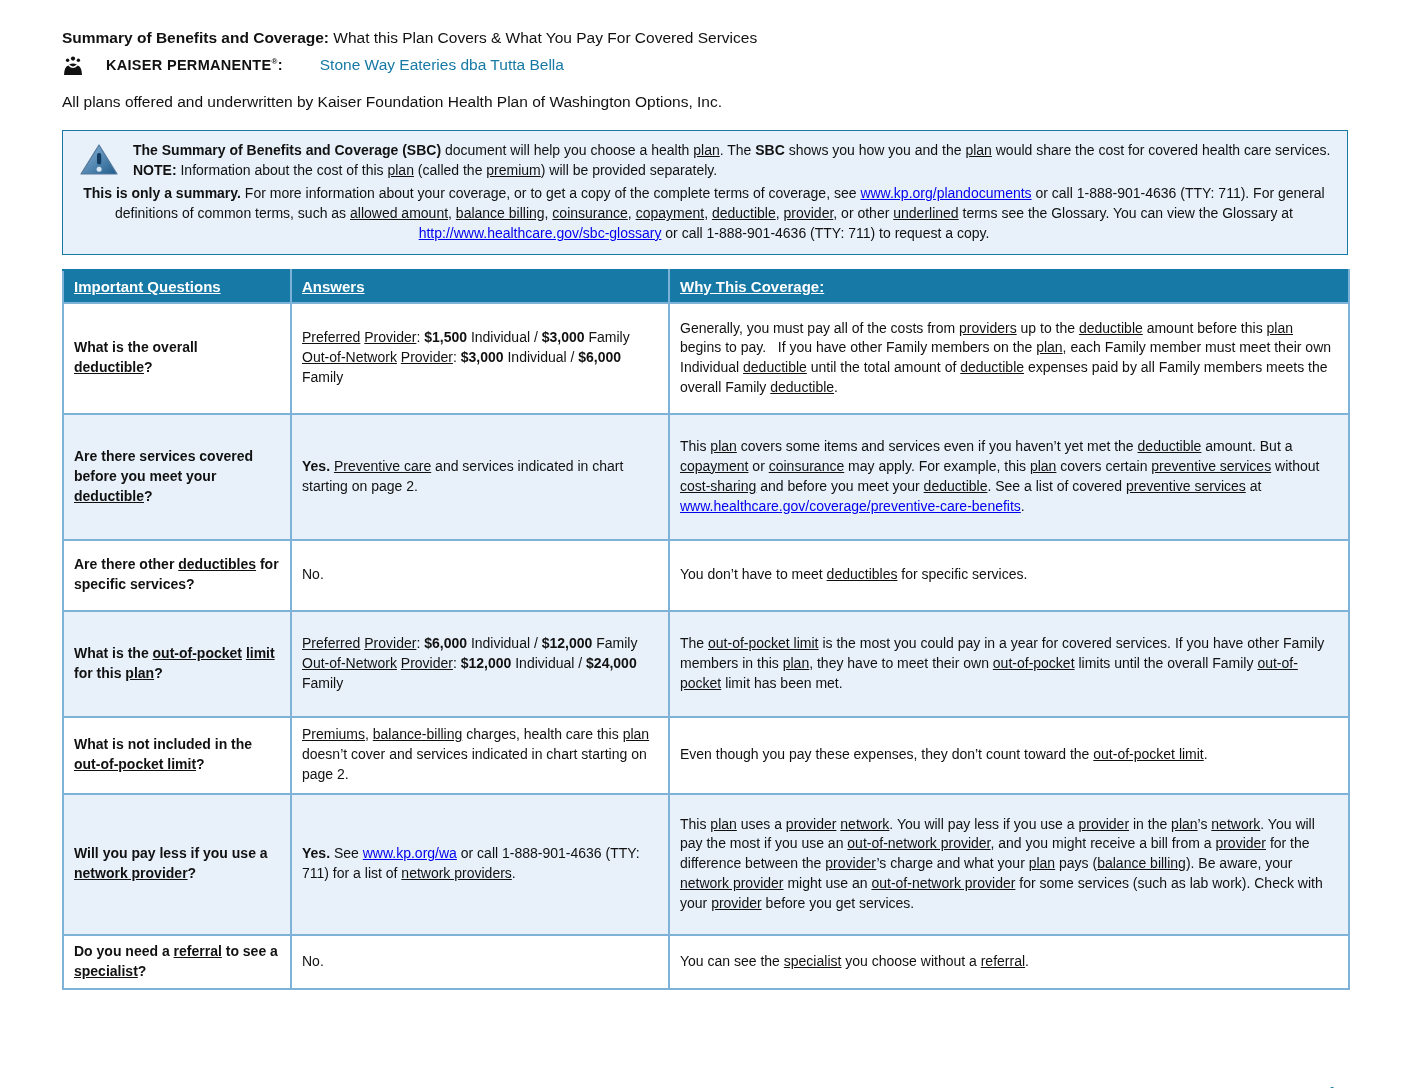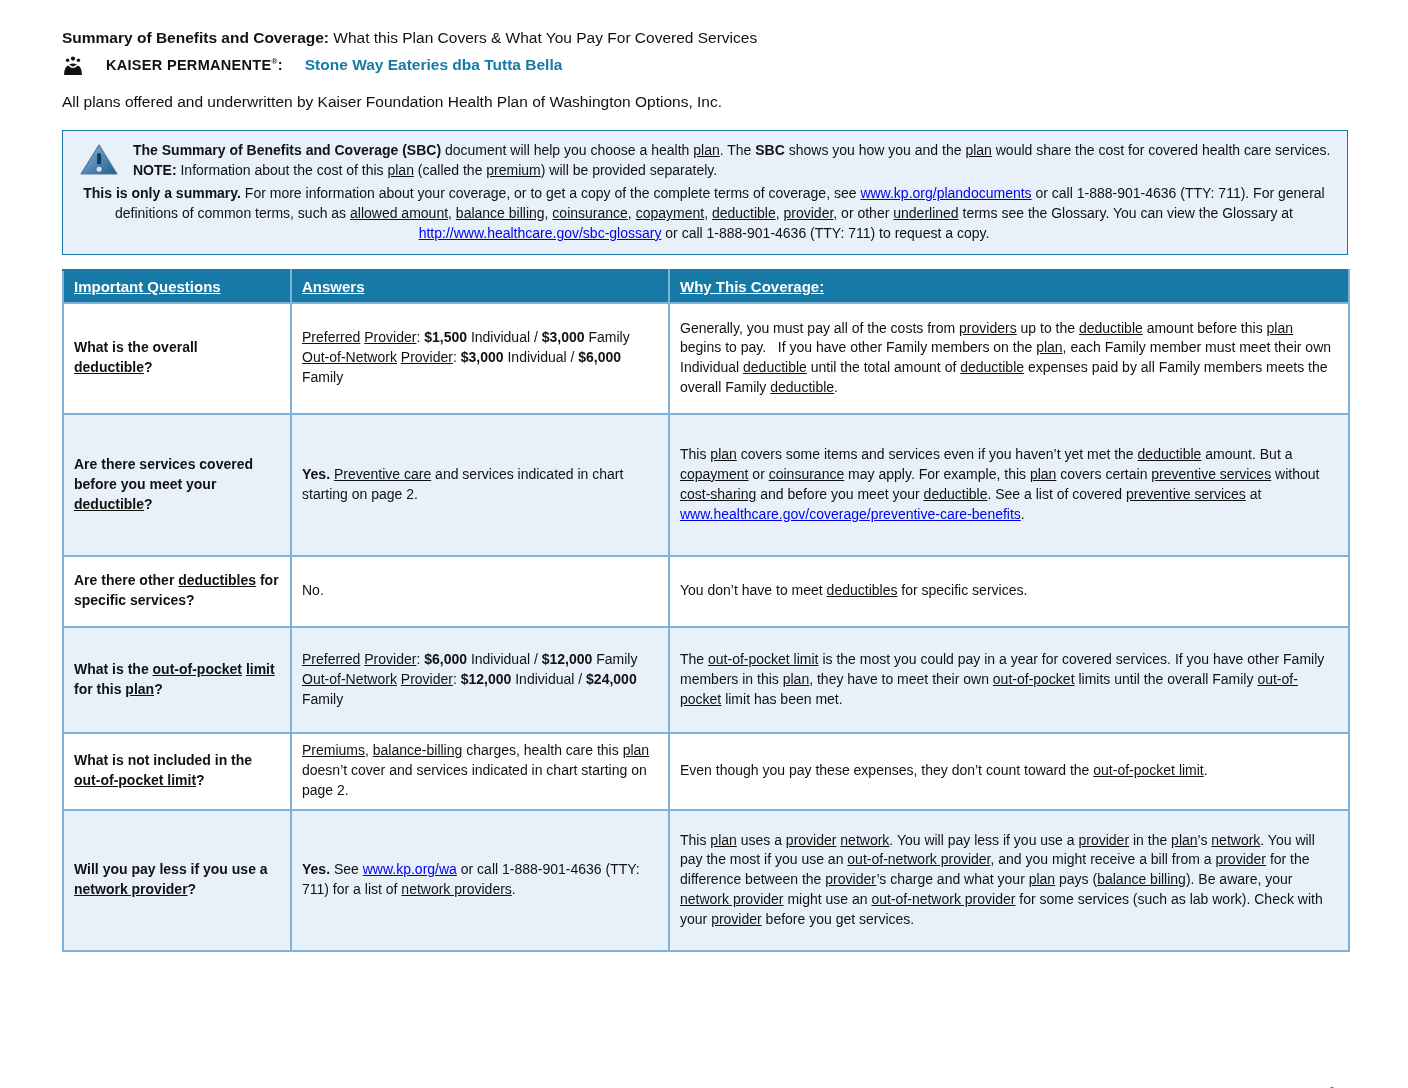--- a/index.html
+++ b/index.html
@@ -21,21 +21,21 @@
   a{color:#0000EE;text-decoration:underline;cursor:pointer;}
 
   
   .top-header{display:flex;justify-content:space-between;align-items:flex-start;}
   .header-left{font-size:15.5px;line-height:1.6;}
   .title-line{white-space:nowrap;}
   .brand-line{display:flex;align-items:center;gap:22px;margin-top:2px;}
   .logo{display:inline-flex;align-items:flex-end;}
   .brand{font-weight:bold;letter-spacing:0.3px;font-size:14.5px;}
   .brand sup{font-size:8px;}
-  .company{color:var(--teal);font-weight:bold;margin-left:0;}
+  .company{color:var(--teal);font-weight:normal;margin-left:15px;}
   .underwritten{margin-top:12px;}
   .header-right{text-align:right;font-size:15.5px;line-height:2.1;padding-top:2px;}
   .coverage-period{color:var(--teal);font-weight:bold;}
 
   
   .notice{
     position:relative;margin-top:16px;border:1px solid var(--teal);
     background:var(--lightblue);padding:10px 12px 10px 10px;
     font-size:14px;line-height:1.42;
   }
@@ -122,21 +122,21 @@
         <th>Answers</th>
         <th>Why This Coverage:</th>
       </tr>
     </thead>
     <tbody>
       <tr style="height:111px">
         <td class="qcell">What is the overall <u>deductible</u>?</td>
         <td><u>Preferred</u> <u>Provider</u>: <b>$1,500</b> Individual / <b>$3,000</b> Family<br><u>Out-of-Network</u> <u>Provider</u>: <b>$3,000</b> Individual / <b>$6,000</b> Family</td>
         <td>Generally, you must pay all of the costs from <u>providers</u> up to the <u>deductible</u> amount before this <u>plan</u> begins to pay.&nbsp;&nbsp; If you have other Family members on the <u>plan</u>, each Family member must meet their own Individual <u>deductible</u> until the total amount of <u>deductible</u> expenses paid by all Family members meets the overall Family <u>deductible</u>.</td>
       </tr>
-      <tr class="alt" style="height:142px">
+      <tr class="alt" style="height:126px">
         <td class="qcell">Are there services covered before you meet your <u>deductible</u>?</td>
         <td><b>Yes.</b> <u>Preventive care</u> and services indicated in chart starting on page 2.</td>
         <td>This <u>plan</u> covers some items and services even if you haven’t yet met the <u>deductible</u> amount. But a <u>copayment</u> or <u>coinsurance</u> may apply.  For example, this <u>plan</u> covers certain <u>preventive services</u> without <u>cost-sharing</u> and before you meet your <u>deductible</u>. See a list of covered <u>preventive services</u> at <a>www.healthcare.gov/coverage/preventive-care-benefits</a>.</td>
       </tr>
       <tr style="height:71px">
         <td class="qcell">Are there other <u>deductibles</u> for specific services?</td>
         <td>No.</td>
         <td>You don’t have to meet <u>deductibles</u> for specific services.</td>
       </tr>
       <tr class="alt" style="height:106px">
@@ -147,20 +147,25 @@
       <tr style="height:77px">
         <td class="qcell">What is not included in the <u>out-of-pocket limit</u>?</td>
         <td><u>Premiums</u>, <u>balance-billing</u> charges, health care this <u>plan</u> doesn’t cover and services indicated in chart starting on page 2.</td>
         <td>Even though you pay these expenses, they don’t count toward the <u>out-of-pocket limit</u>.</td>
       </tr>
       <tr class="alt" style="height:141px">
         <td class="qcell">Will you pay less if you use a <u>network provider</u>?</td>
         <td><b>Yes.</b> See <a>www.kp.org/wa</a> or call 1-888-901-4636 (TTY: 711) for a list of <u>network providers</u>.</td>
         <td>This <u>plan</u> uses a <u>provider</u> <u>network</u>. You will pay less if you use a <u>provider</u> in the <u>plan</u>’s <u>network</u>. You will pay the most if you use an <u>out-of-network provider</u>, and you might receive a bill from a <u>provider</u> for the difference between the <u>provider</u>’s charge and what your <u>plan</u> pays (<u>balance billing</u>). Be aware, your <u>network provider</u> might use an <u>out-of-network provider</u> for some services (such as lab work). Check with your <u>provider</u> before you get services.</td>
       </tr>
+      <tr style="height:54px">
+        <td class="qcell">Do you need a <u>referral</u> to see a <u>specialist</u>?</td>
+        <td>No.</td>
+        <td>You can see the <u>specialist</u> you choose without a <u>referral</u>.</td>
+      </tr>
     </tbody>
   </table>
 
 </div>
 
 <div class="footer">
   <div>1 of 7</div>
   <div>RQ-148809-2</div>
 </div>
 

